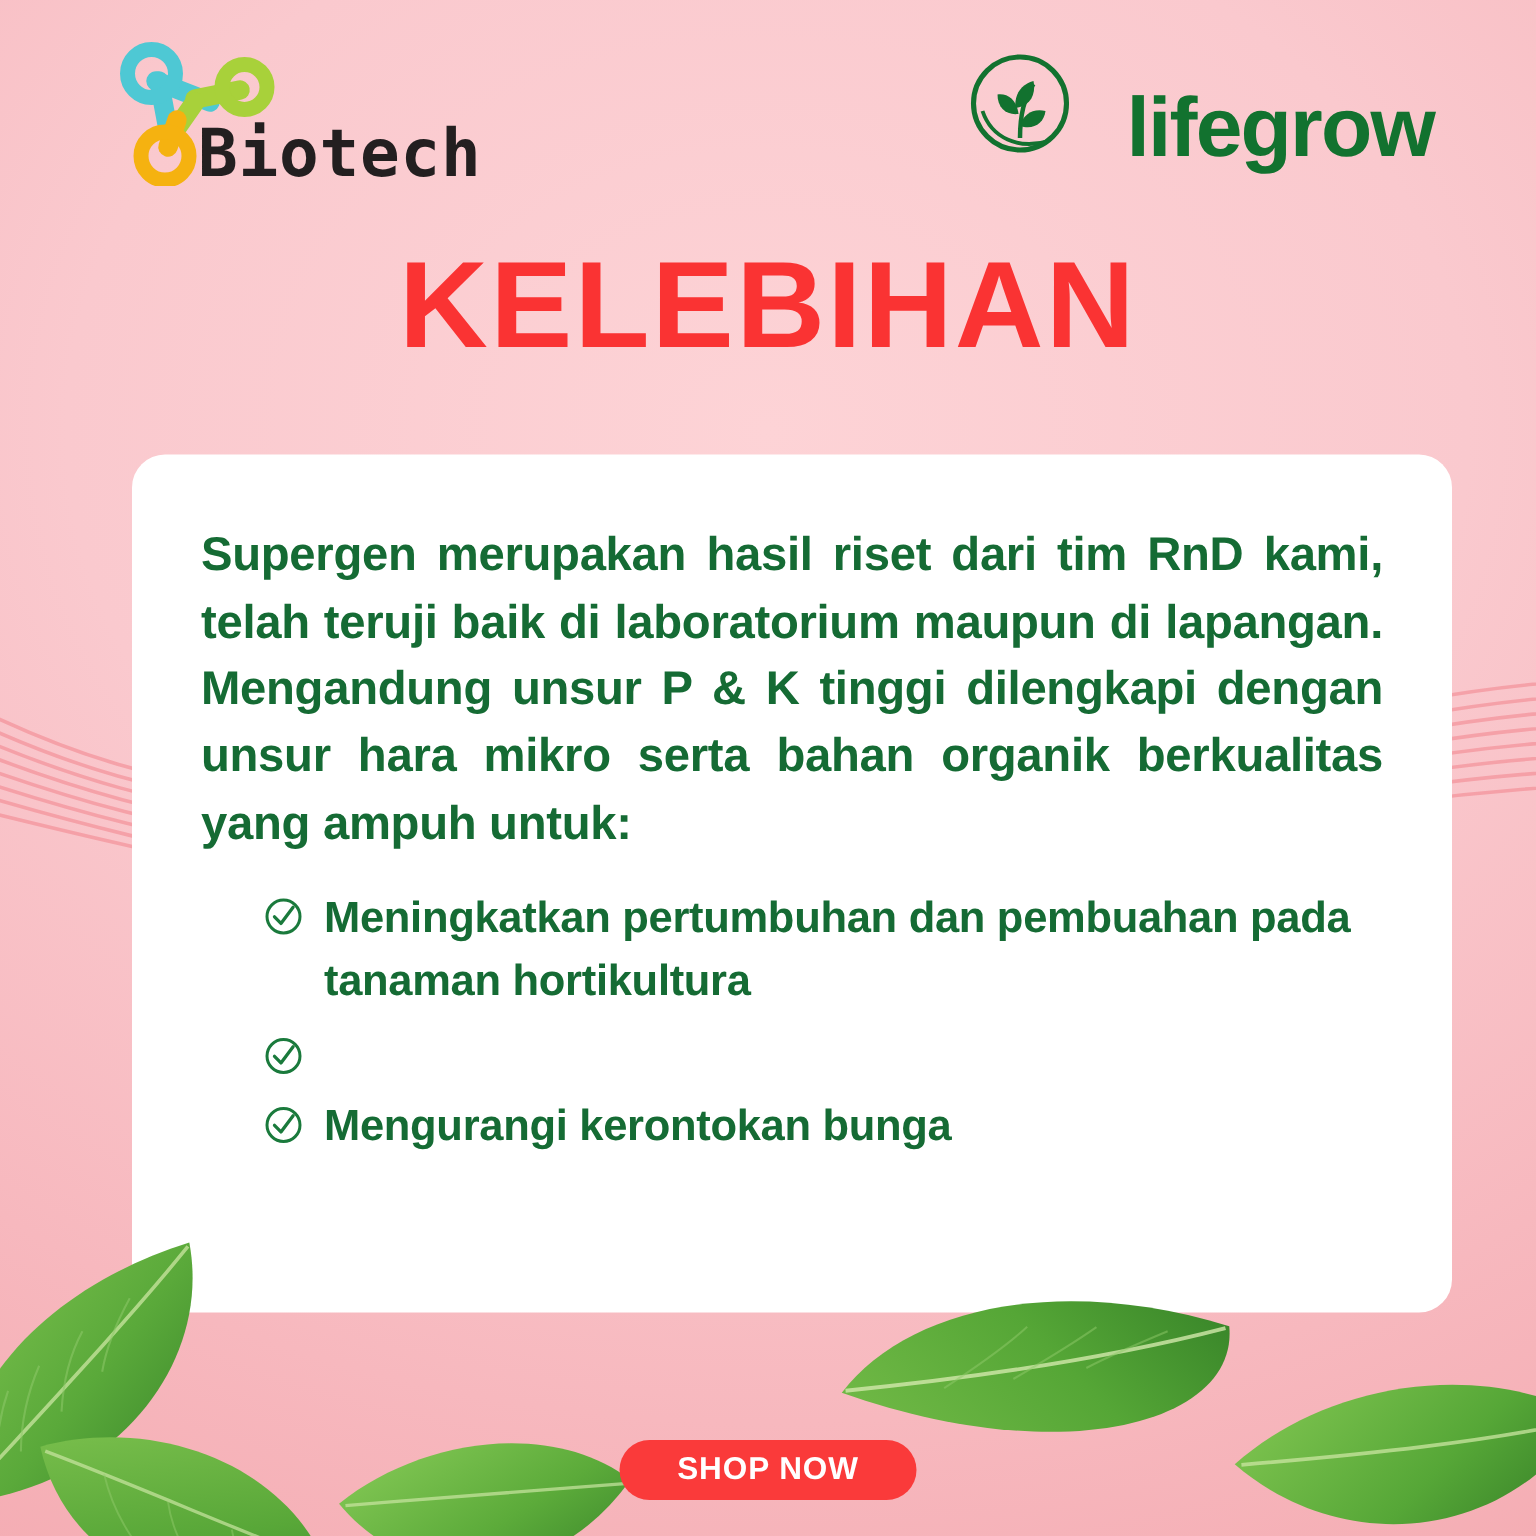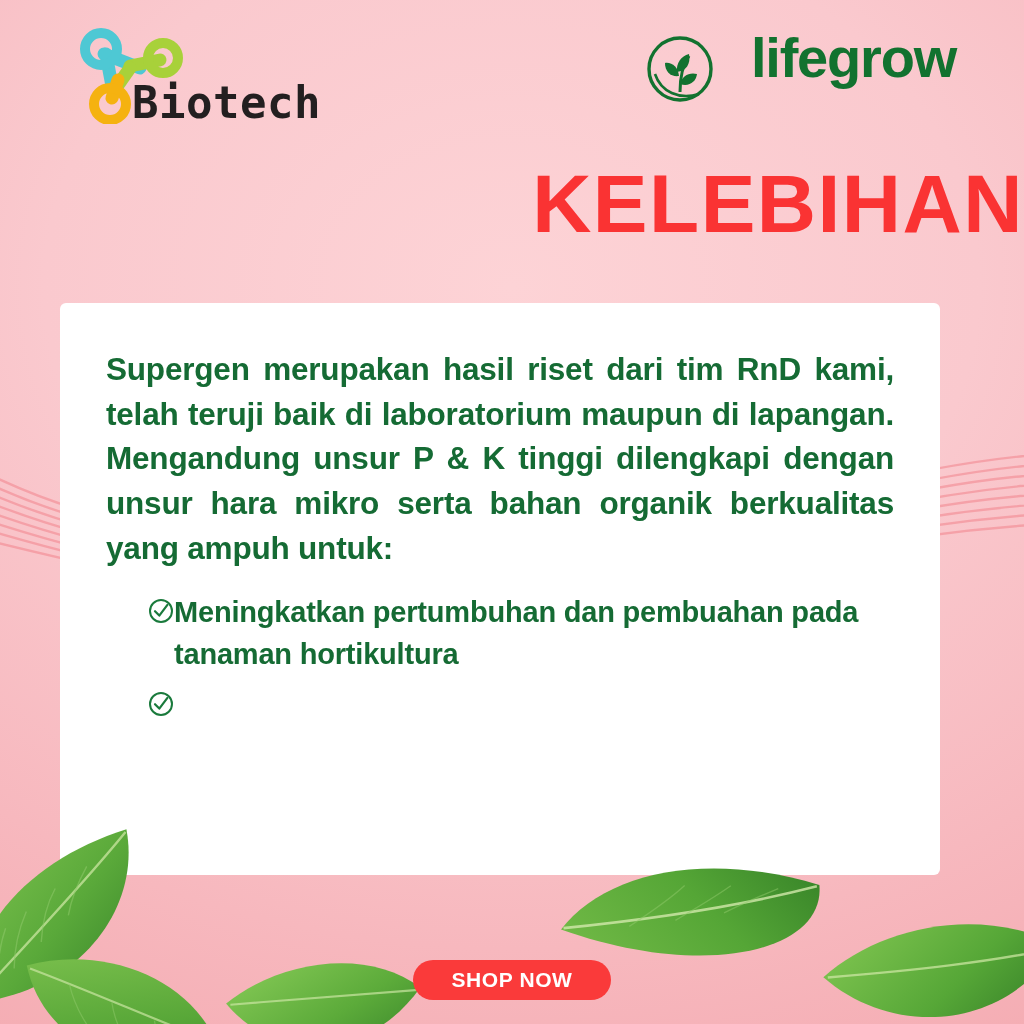--- a/index.html
+++ b/index.html
@@ -48,54 +48,54 @@
     letter-spacing: 0.5px;
     color: #231f20;
     line-height: 1;
   }
 
   .logo-lifegrow {
     position: absolute;
     right: 68px;
     top: 30px;
     display: flex;
-    align-items: flex-start;
+    align-items: flex-end;
     gap: 32px;
   }
   .logo-lifegrow .wordmark {
     font-size: 56px;
     font-weight: 700;
     color: #12722f;
     letter-spacing: -1.2px;
     line-height: 1;
   }
 
   
   .headline {
     position: absolute;
     left: 0;
     right: 0;
     top: 163px;
-    text-align: right;
+    text-align: center;
     font-size: 82px;
     font-weight: 700;
     letter-spacing: 1.5px;
     color: #fa3333;
     line-height: 1;
   }
 
   
   .card {
     position: absolute;
-    left: 60px;
+    left: 88px;
     top: 303px;
     width: 880px;
     height: 572px;
     background: #ffffff;
-    border-radius: 6px;
+    border-radius: 22px;
     box-sizing: border-box;
     padding: 44px 46px 0 46px;
   }
 
   .paragraph {
     margin: 0;
     color: #156b34;
     font-size: 31.5px;
     font-weight: 700;
     line-height: 1.42;
@@ -105,20 +105,21 @@
   }
 
   .benefits {
     list-style: none;
     margin: 20px 0 0 0;
     padding: 0 0 0 42px;
   }
   .benefit {
     display: flex;
     align-items: flex-start;
+    gap: 14px;
     margin-bottom: 8px;
   }
   .benefit .check { flex: 0 0 auto; margin-top: 7px; }
   .benefit .txt {
     color: #156b34;
     font-size: 29px;
     font-weight: 700;
     line-height: 1.47;
     letter-spacing: -0.2px;
   }
@@ -231,20 +232,29 @@
         <span class="txt">Meningkatkan pertumbuhan dan pembuahan pada tanaman hortikultura</span>
       </li>
       <li class="benefit">
         <span class="check">
           <svg width="26" height="26" viewBox="0 0 26 26">
             <circle cx="13" cy="13" r="11" fill="none" stroke="#1a7a3c" stroke-width="2"></circle>
             <path d="M7 13.2 L11.3 17.6 L19.4 6.8" fill="none" stroke="#1a7a3c" stroke-width="2.2" stroke-linecap="round" stroke-linejoin="round"></path>
           </svg>
         </span>
       </li>
+      <li class="benefit">
+        <span class="check">
+          <svg width="26" height="26" viewBox="0 0 26 26">
+            <circle cx="13" cy="13" r="11" fill="none" stroke="#1a7a3c" stroke-width="2"></circle>
+            <path d="M7 13.2 L11.3 17.6 L19.4 6.8" fill="none" stroke="#1a7a3c" stroke-width="2.2" stroke-linecap="round" stroke-linejoin="round"></path>
+          </svg>
+        </span>
+        <span class="txt">Mengurangi kerontokan bunga</span>
+      </li>
     </ul>
   </div>
 
   <span class="leaf leaf-1">
     <svg width="230" height="150" viewBox="0 0 230 150">
       <defs>
         <linearGradient id="lg1" x1="0" y1="0" x2="1" y2="1">
           <stop offset="0%" stop-color="#79bf4c"></stop>
             <stop offset="55%" stop-color="#5aa93a"></stop>
             <stop offset="100%" stop-color="#3d8a2c"></stop>

